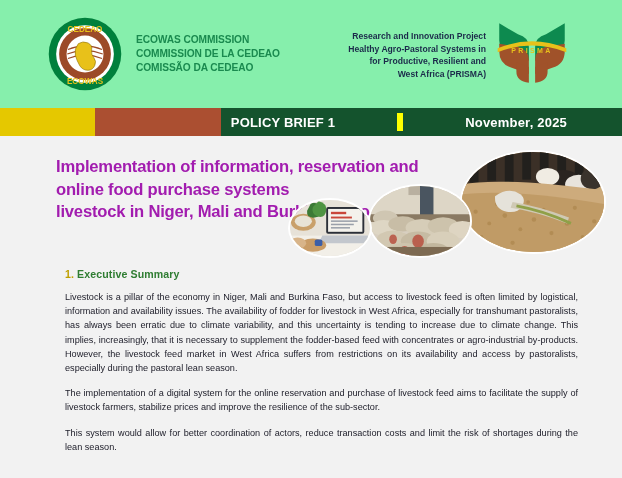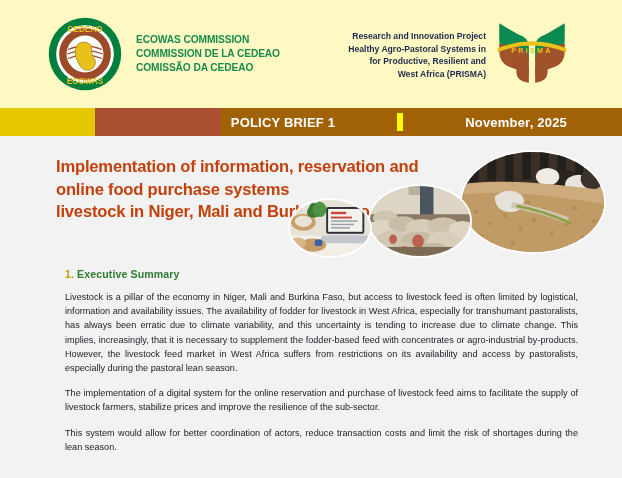--- a/index.html
+++ b/index.html
@@ -12,21 +12,21 @@
     background: #f2f2f2;
     font-family: "Liberation Sans", sans-serif;
     overflow: hidden;
     position: relative;
   }
 
   
   .header {
     position: relative;
     height: 108px;
-    background: #fef9c3;
+    background: #86efac;
   }
   .ecowas-logo {
     position: absolute;
     left: 48px;
     top: 17px;
     width: 74px;
     height: 74px;
   }
   .ecowas-text {
     position: absolute;
@@ -62,21 +62,21 @@
   .band {
     position: relative;
     height: 28px;
     display: flex;
     align-items: stretch;
   }
   .band-yellow { width: 95px; background: #e5c800; }
   .band-brown  { width: 126px; background: #ab4f31; }
   .band-green  {
     flex: 1;
-    background: #a16207;
+    background: #14532d;
     display: flex;
     align-items: center;
     justify-content: flex-end;
     padding-right: 55px;
     box-sizing: border-box;
     gap: 44px;
   }
   .band-label {
     color: #ffffff;
     font-size: 13px;
@@ -100,21 +100,21 @@
   
   .title-area {
     position: relative;
     height: 122px;
   }
   .doc-title {
     position: absolute;
     left: 56px;
     top: 20px;
     width: 400px;
-    color: #c2410c;
+    color: #a21caf;
     font-size: 16.6px;
     font-weight: bold;
     line-height: 22.5px;
     letter-spacing: -0.2px;
     z-index: 3;
   }
   .doc-title .tline { display: block; white-space: nowrap; }
 
   
   .photos { position: absolute; left: 0; top: 0; width: 622px; height: 122px; }

